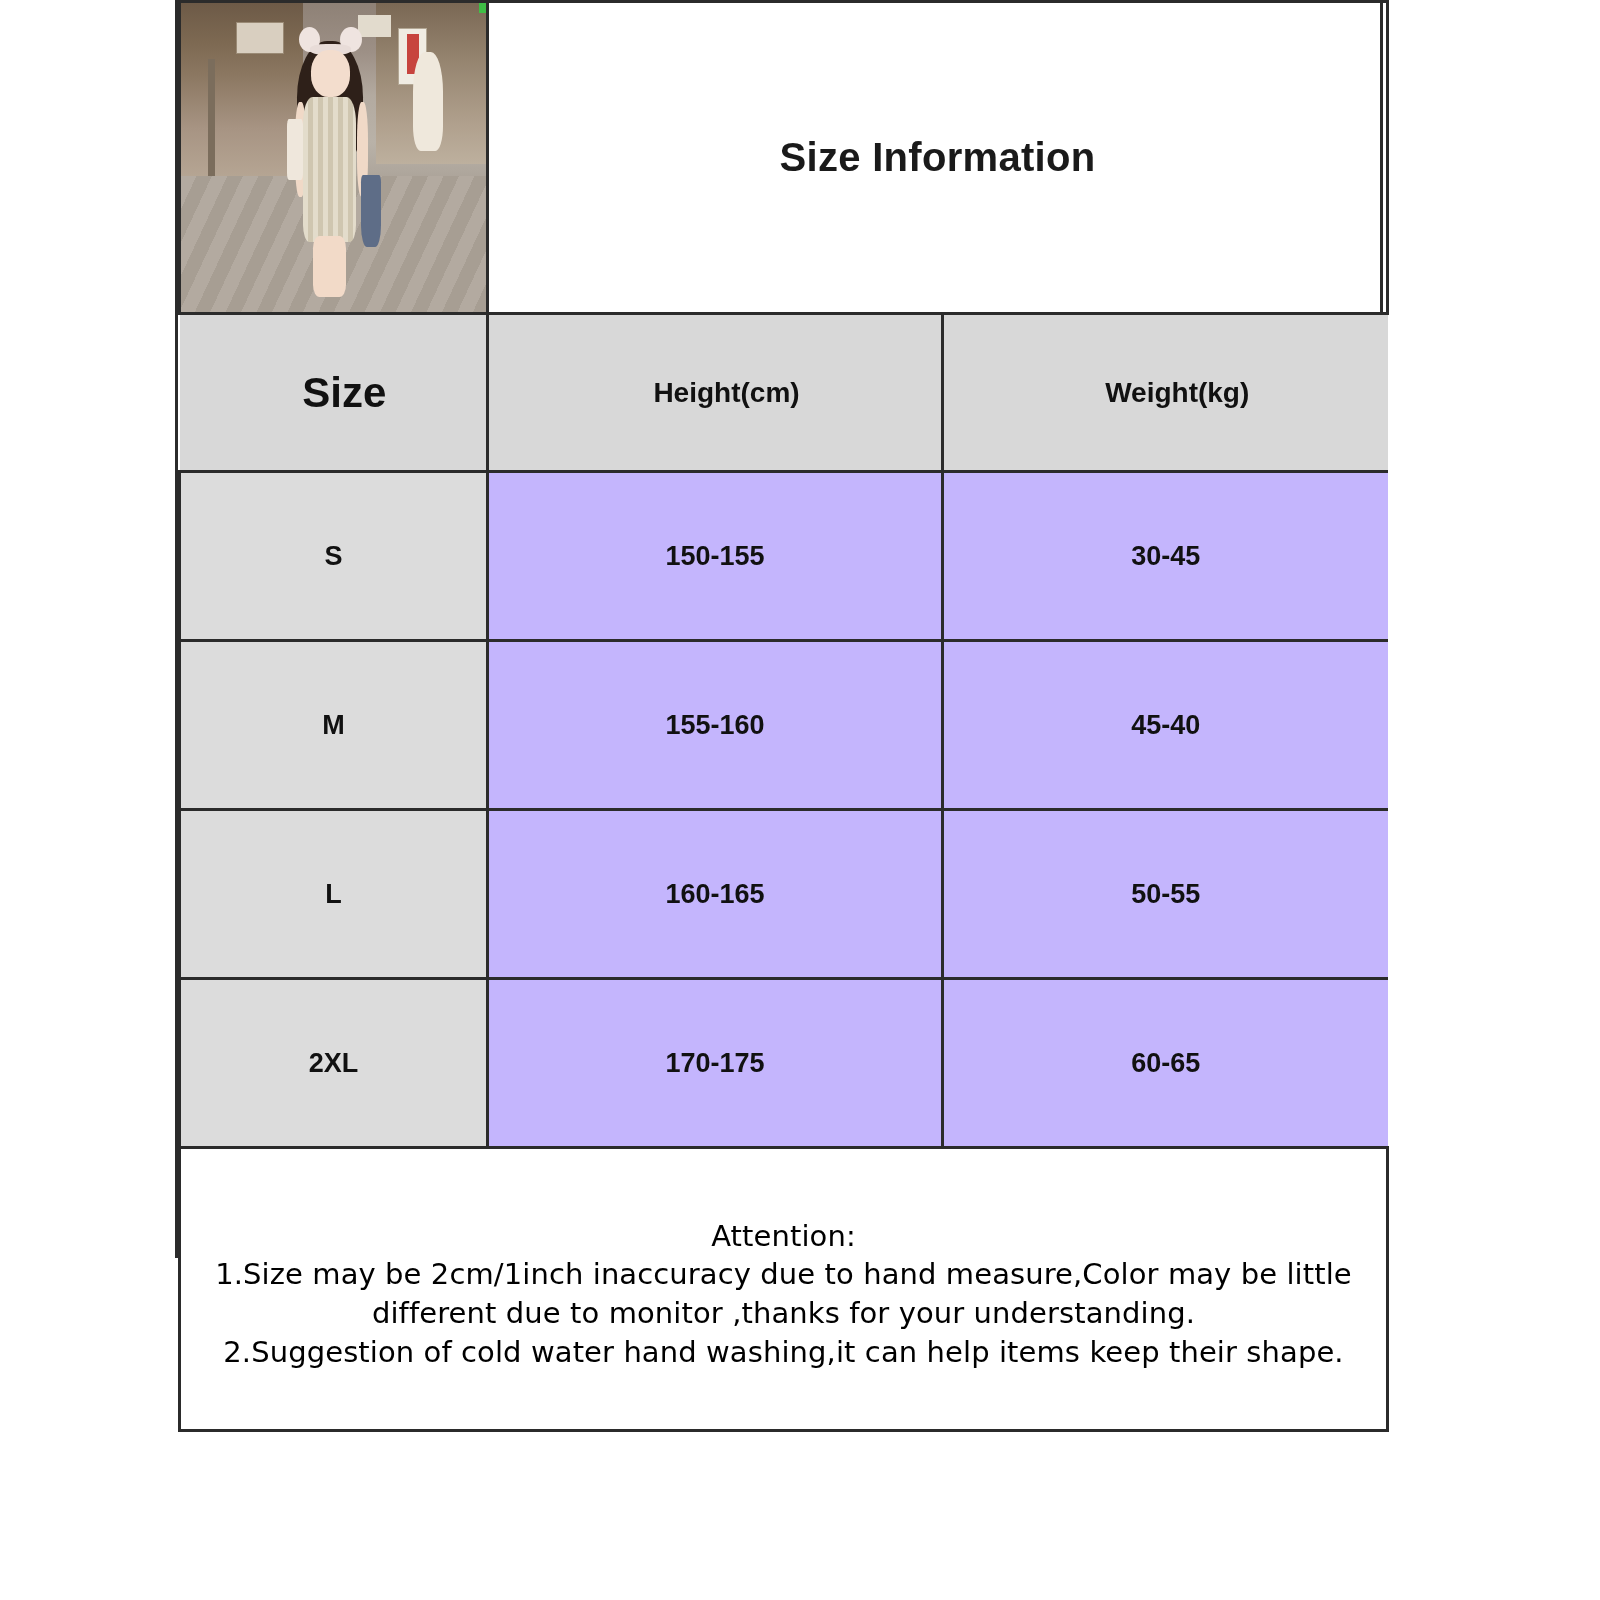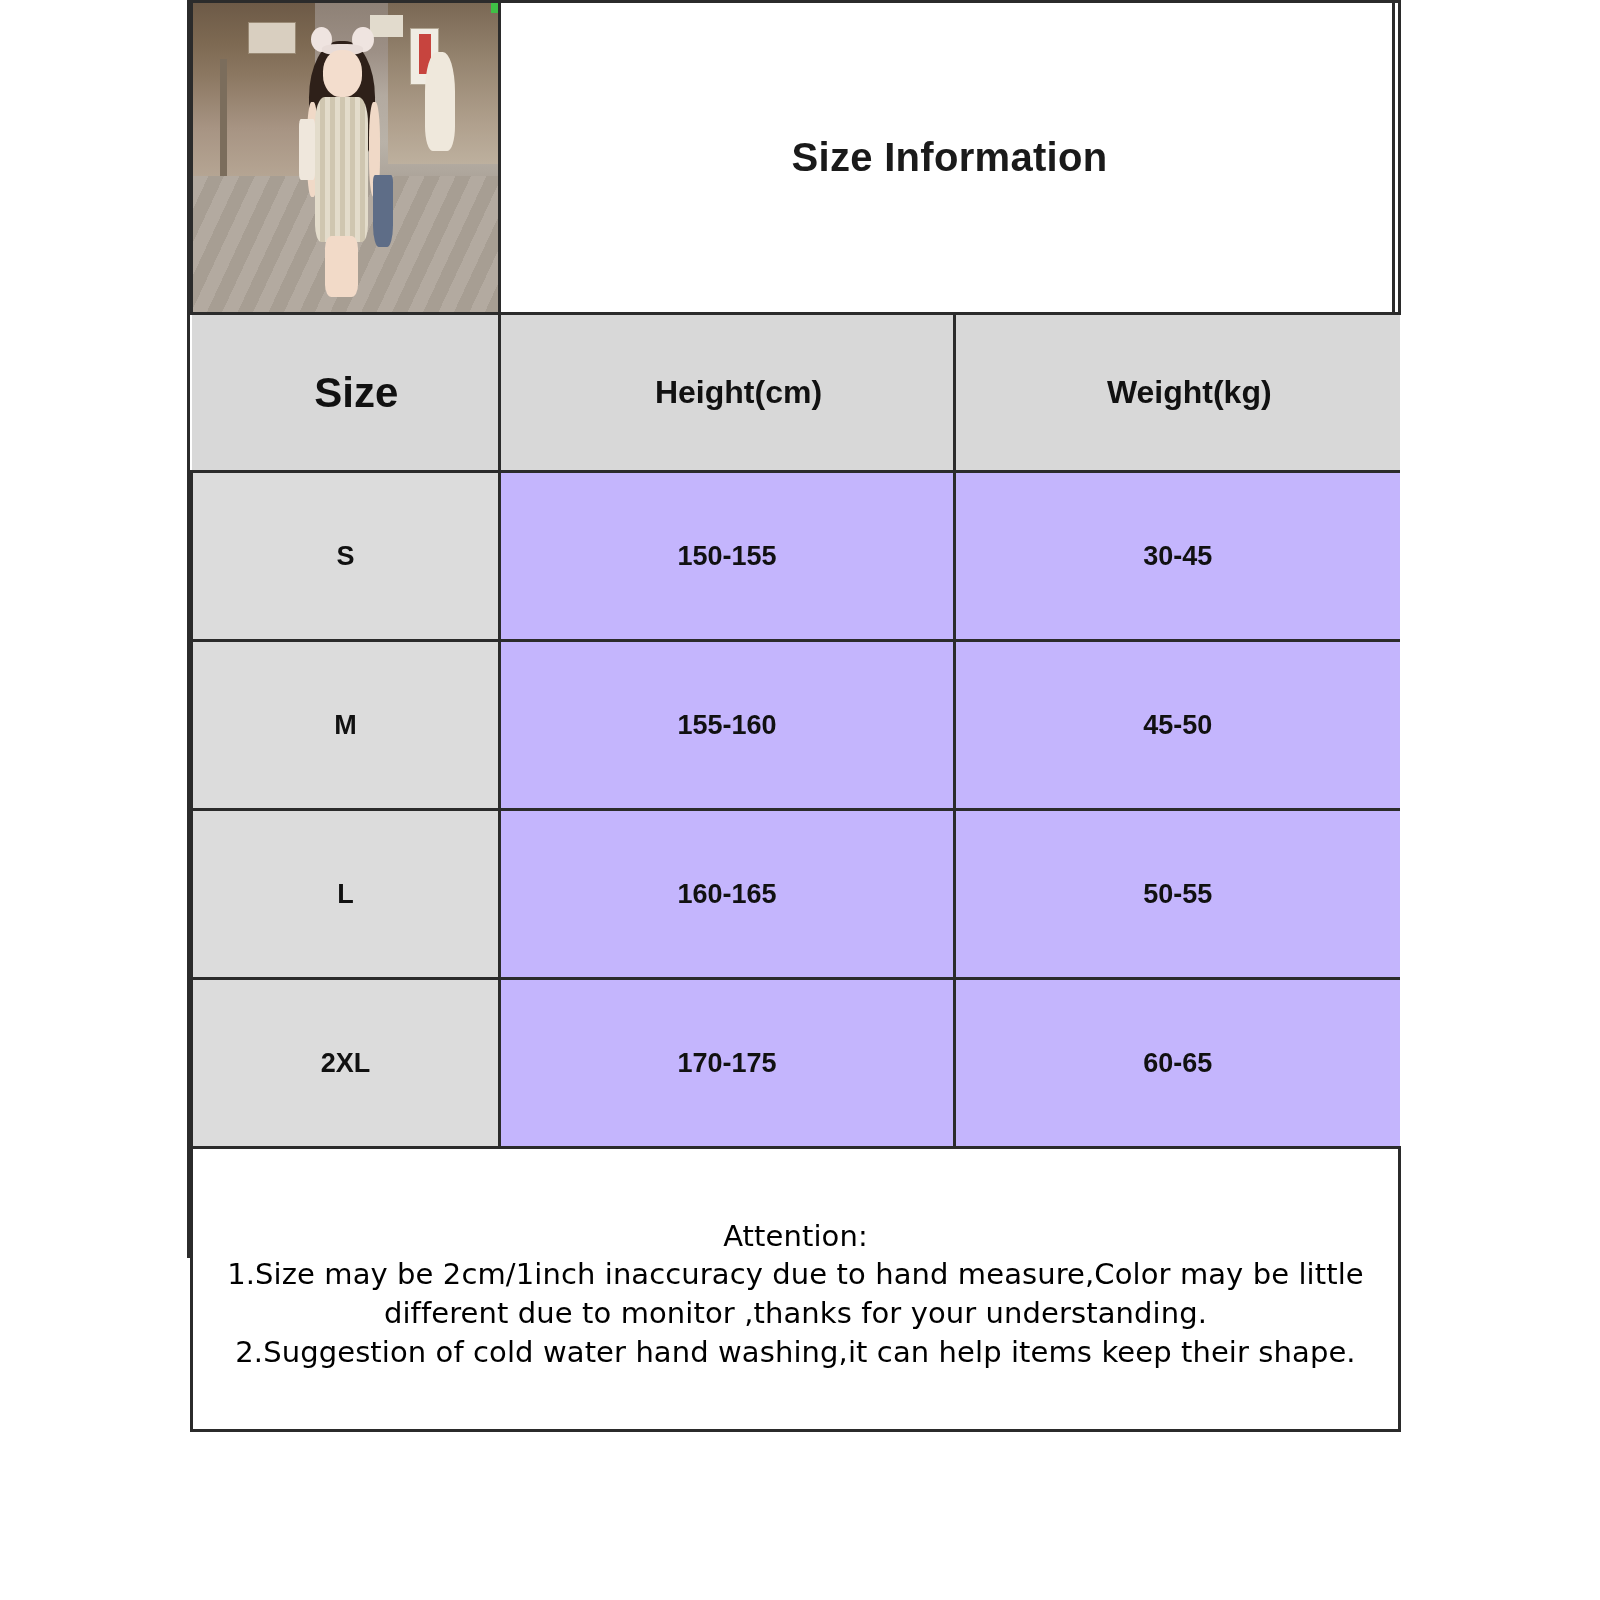--- a/index.html
+++ b/index.html
@@ -22,21 +22,20 @@
   .chart-wrap {
     position: absolute;
     left: 175px;
     top: 0px;
     width: 1208px;
     height: 1258px;
     border: 3px solid #2b2b2b;
     border-top: none;
     border-bottom: none;
     box-sizing: border-box;
-    margin-left: 12px;
   }
 
   table.size-table {
     width: 100%;
     border-collapse: collapse;
     table-layout: fixed;
   }
 
   table.size-table td {
     border: 3px solid #2b2b2b;
@@ -71,21 +70,21 @@
     height: 158px;
     font-weight: bold;
     color: #111;
     padding-left: 24px;
   }
   .hdr.size-hdr {
     font-size: 42px;
     border-left: none;
   }
   .hdr.col-hdr {
-    font-size: 32px;
+    font-size: 28px;
   }
   .hdr.col-hdr.last {
     border-right: none;
   }
 
   
   .data-row td {
     height: 169px;
   }
   td.size-cell {
@@ -316,21 +315,21 @@
         </tr>
 
         <tr class="data-row">
           <td class="size-cell">S</td>
           <td class="val-cell">150-155</td>
           <td class="val-cell last">30-45</td>
         </tr>
         <tr class="data-row">
           <td class="size-cell">M</td>
           <td class="val-cell">155-160</td>
-          <td class="val-cell last">45-50</td>
+          <td class="val-cell last">45-40</td>
         </tr>
         <tr class="data-row">
           <td class="size-cell">L</td>
           <td class="val-cell">160-165</td>
           <td class="val-cell last">50-55</td>
         </tr>
         <tr class="data-row">
           <td class="size-cell">2XL</td>
           <td class="val-cell">170-175</td>
           <td class="val-cell last">60-65</td>

